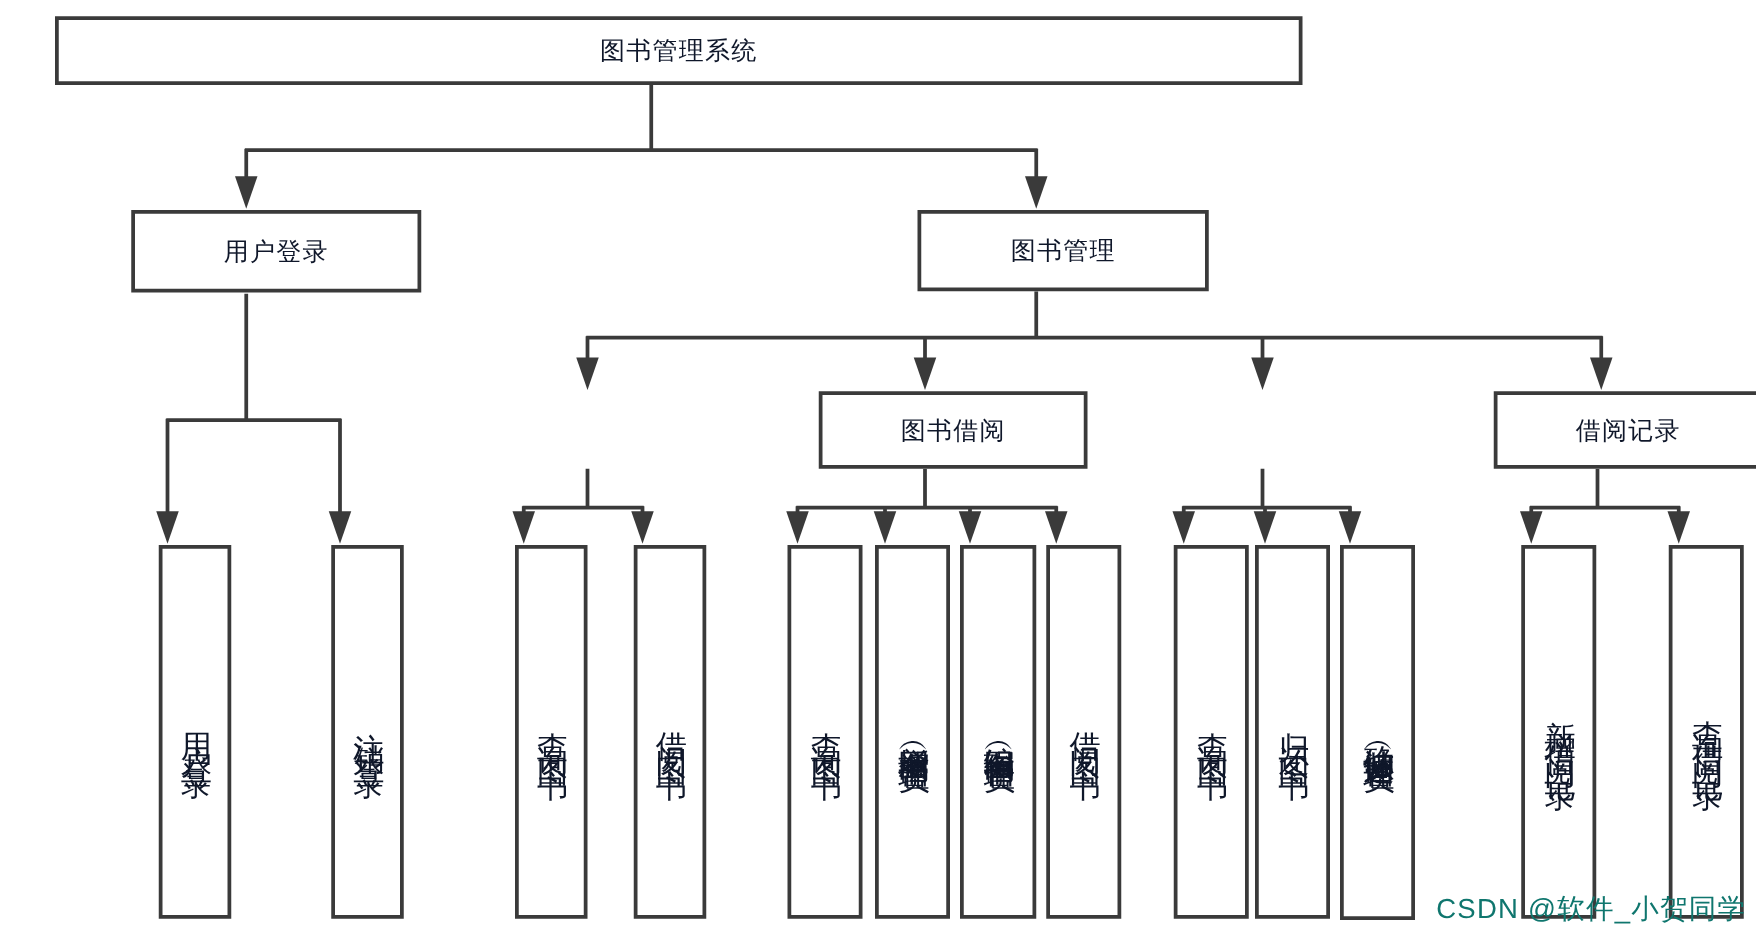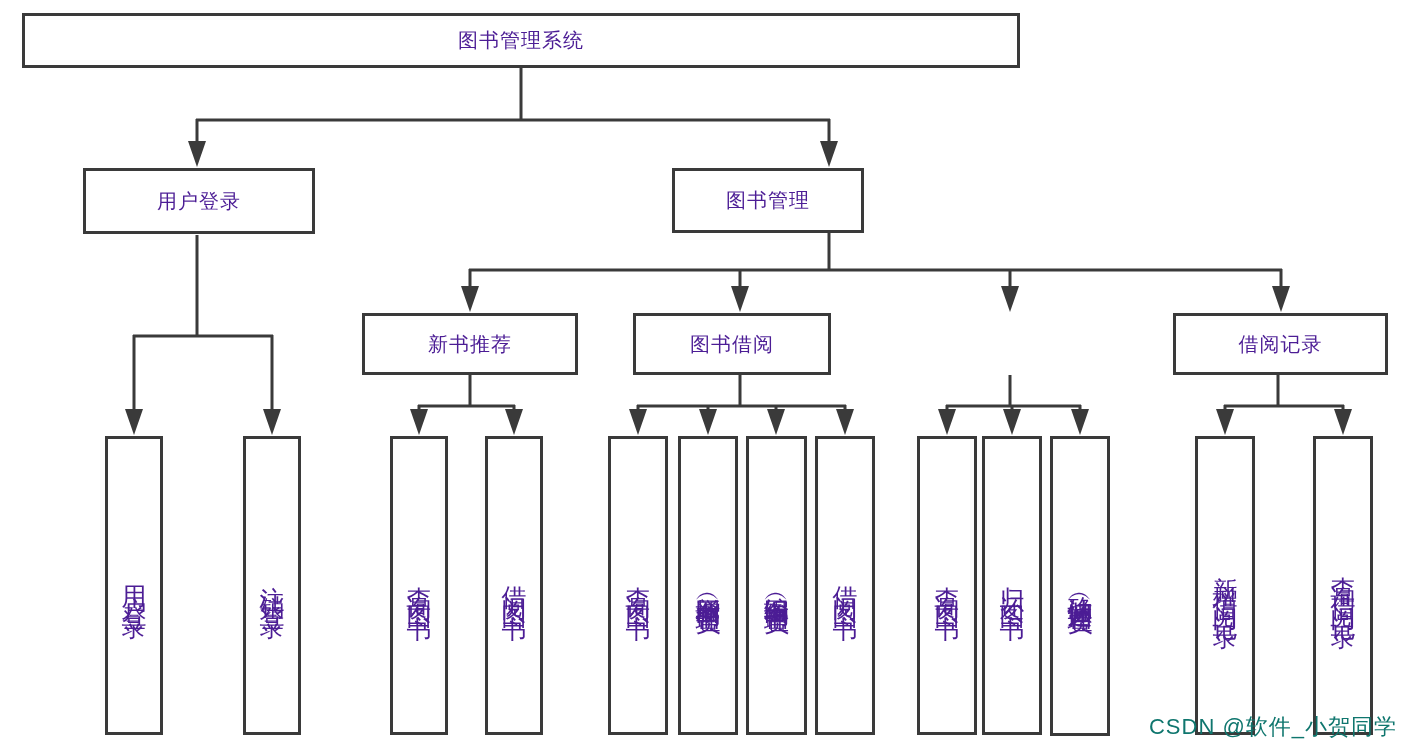--- a/index.html
+++ b/index.html
@@ -19,25 +19,26 @@
     position: absolute;
     left: 0; top: 0;
     width: 1405px; height: 747px;
     pointer-events: none;
   }
   .node {
     position: absolute;
     box-sizing: border-box;
     border: 3px solid #3a3a3a;
     background: #ffffff;
-    color: #4c1d95;
+    color: #0f172a;
     display: flex;
     align-items: center;
     justify-content: center;
     text-align: center;
+    margin-left: 22px;
   }
   .h-node {
     font-size: 20px;
     letter-spacing: 1px;
   }
   .v-node {
     font-size: 25px;
   }
   .v-node .vtext {
     writing-mode: vertical-rl;
@@ -105,28 +106,25 @@
     </g>
   </svg>
 
   <div class="node h-node" style="left:22px; top:13px; width:998px; height:55px;">
     <span>图书管理系统</span>
   </div>
 
   <div class="node h-node" style="left:83px; top:168px; width:232px; height:66px;">
     <span>用户登录</span>
   </div>
-  <div class="node h-node" style="left:672px; top:168px; width:192px; height:65px;">
+  <div class="node h-node" style="left:712px; top:168px; width:233px; height:65px;">
     <span>图书管理</span>
   </div>
 
-  <div class="node h-node" style="left:362px; top:313px; width:216px; height:62px;">
-    <span>新书推荐</span>
-  </div>
-  <div class="node h-node" style="left:633px; top:313px; width:198px; height:62px;">
+  <div class="node h-node" style="left:633px; top:313px; width:215px; height:62px;">
     <span>图书借阅</span>
   </div>
   <div class="node h-node" style="left:1173px; top:313px; width:215px; height:62px;">
     <span>借阅记录</span>
   </div>
 
   <div class="node v-node" style="left:105px; top:436px; width:58px; height:299px;">
     <span class="vtext">用户登录</span>
   </div>
   <div class="node v-node" style="left:243px; top:436px; width:58px; height:299px;">

